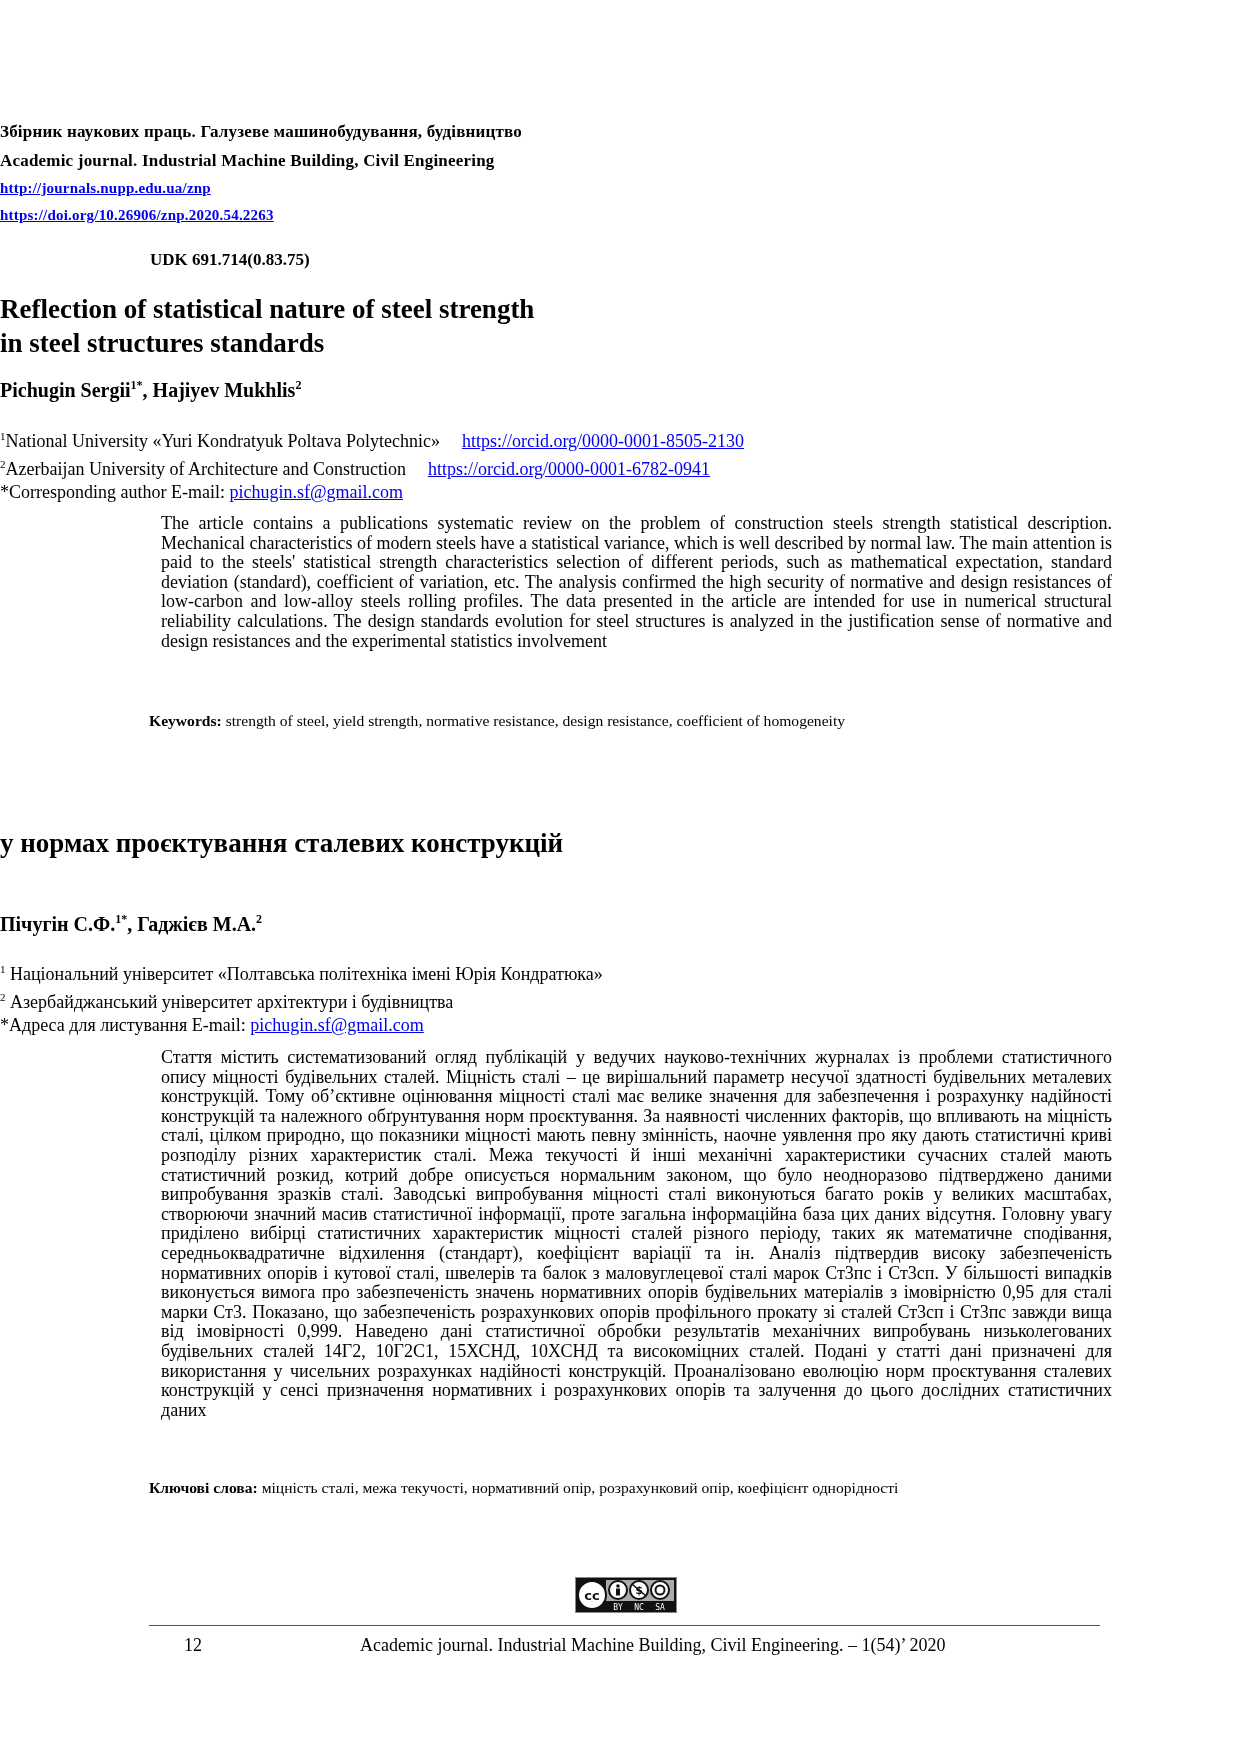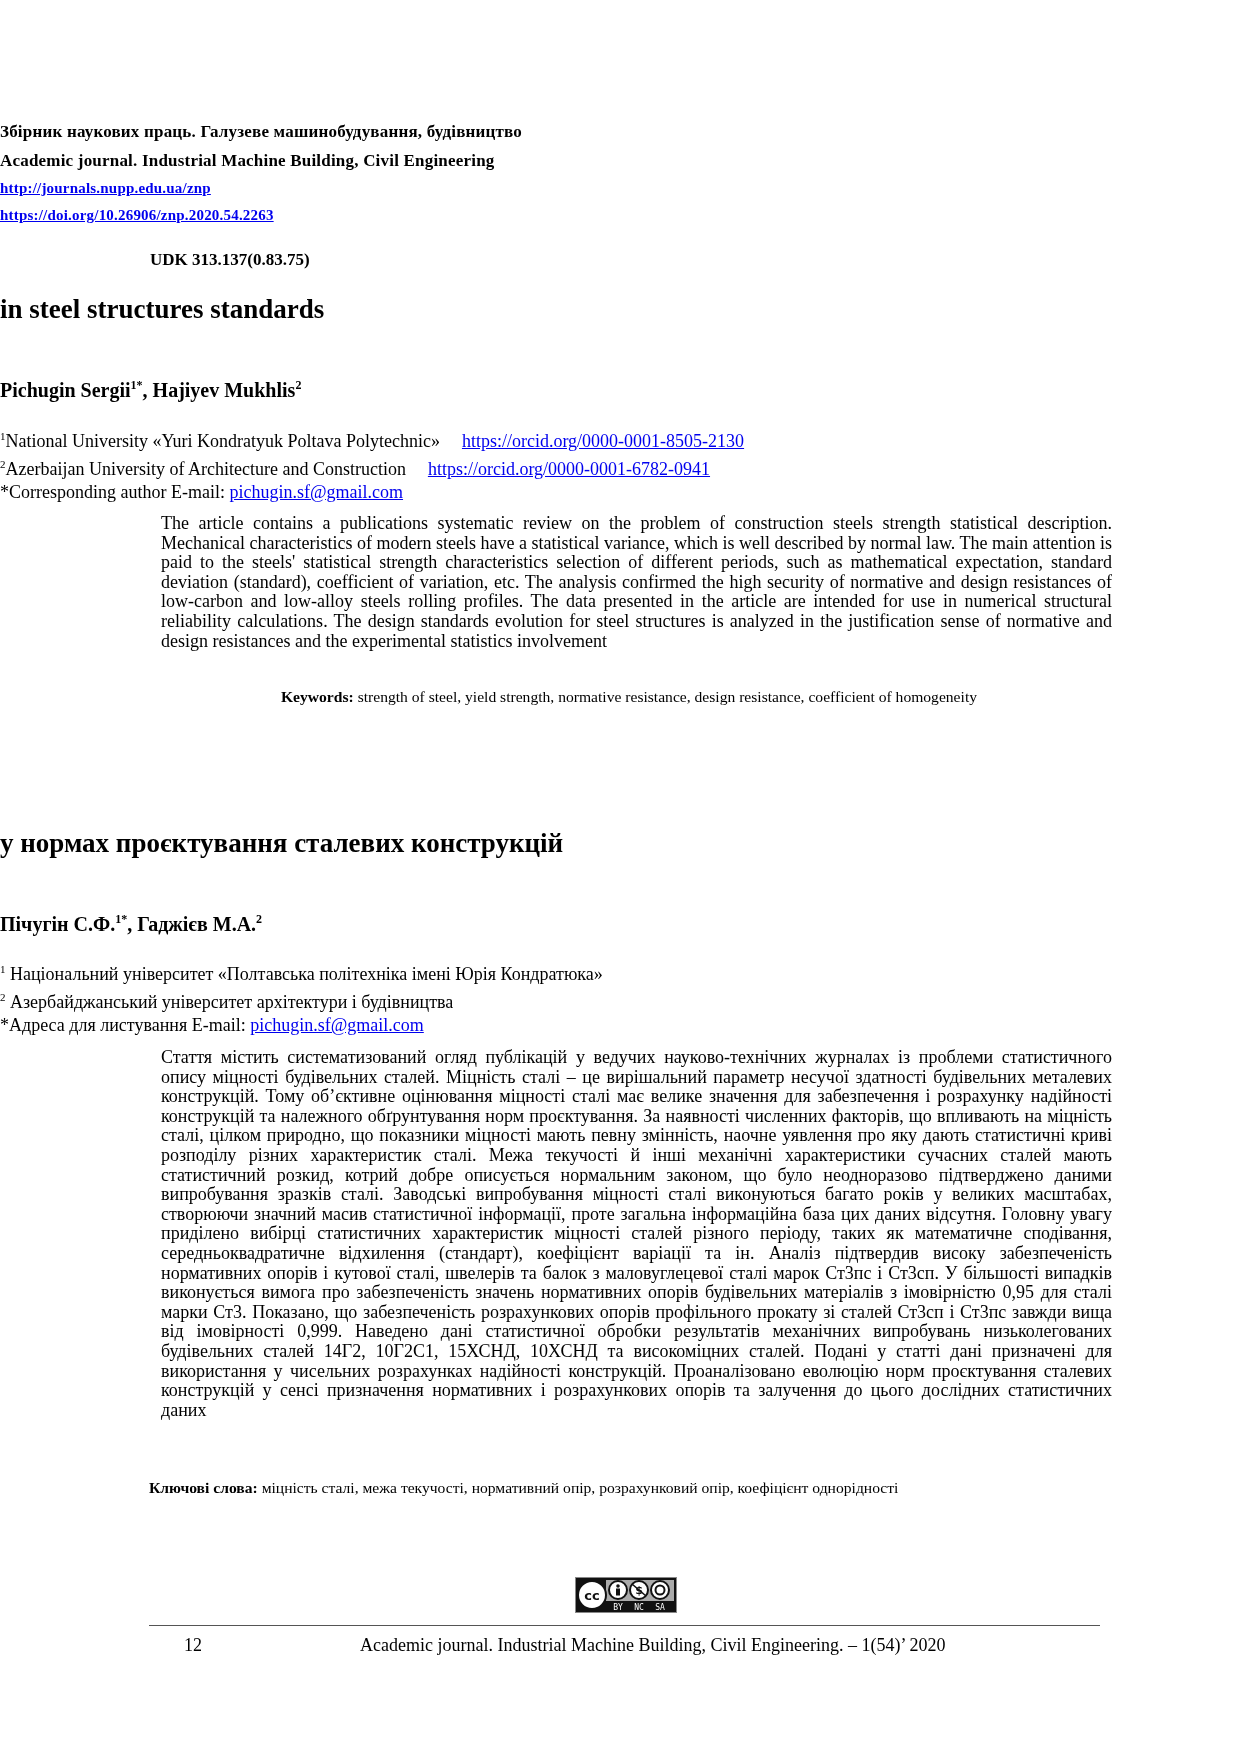--- a/index.html
+++ b/index.html
@@ -30,23 +30,24 @@
 
 <div class="abs center hdr" style="top:122px;">Збірник наукових праць. Галузеве машинобудування, будівництво</div>
 <div class="abs center hdr" style="top:151px;">Academic journal. Industrial Machine Building, Civil Engineering</div>
 <div class="abs center hdr" style="top:180px; font-size:15px;">
   <a class="link">http://journals.nupp.edu.ua/znp</a>
 </div>
 <div class="abs center hdr" style="top:207px; font-size:15px;">
   <a class="link">https://doi.org/10.26906/znp.2020.54.2263</a>
 </div>
 
-<div class="abs udk">UDK 313.137(0.83.75)</div>
+<div class="abs udk">UDK 691.714(0.83.75)</div>
 
 <div class="abs center title" style="top:292px;">
+  <div>Reflection of statistical nature of steel strength</div>
   <div>in steel structures standards</div>
 </div>
 
 <div class="abs center authors" style="top:378px;">
   <span>Pichugin Sergii</span><sup>1*</sup><span>, </span><span>Hajiyev Mukhlis</span><sup>2</sup>
 </div>
 
 <div class="abs center aff" style="top:425px;">
   <div>
     <sup>1</sup><span>National University «Yuri Kondratyuk Poltava Polytechnic»</span><span class="gap"></span><a class="link">https://orcid.org/0000-0001-8505-2130</a>
@@ -54,21 +55,21 @@
   <div>
     <sup>2</sup><span>Azerbaijan University of Architecture and Construction</span><span class="gap"></span><a class="link">https://orcid.org/0000-0001-6782-0941</a>
   </div>
   <div>
     <span>*Corresponding author E-mail: </span><a class="link">pichugin.sf@gmail.com</a>
   </div>
 </div>
 
 <div class="abs abstract" style="top:514px;">The article contains a publications systematic review on the problem of construction steels strength statistical description. Mechanical characteristics of modern steels have a statistical variance, which is well described by normal law. The main attention is paid to the steels' statistical strength characteristics selection of different periods, such as mathematical expectation, standard deviation (standard), coefficient of variation, etc. The analysis confirmed the high security of normative and design resistances of low-carbon and low-alloy steels rolling profiles. The data presented in the article are intended for use in numerical structural reliability calculations. The design standards evolution for steel structures is analyzed in the justification sense of normative and design resistances and the experimental statistics involvement</div>
 
-<div class="abs kw" style="top:688px;text-align:center;">
+<div class="abs kw" style="top:712px;">
   <b>Keywords:</b><span> strength of steel, yield strength, normative resistance, design resistance, coefficient of homogeneity</span>
 </div>
 
 <div class="abs center title" style="top:826px;">
   <div>у нормах проєктування сталевих конструкцій</div>
 </div>
 
 <div class="abs center authors" style="top:912px;">
   <span>Пічугін С.Ф.</span><sup>1*</sup><span>, </span><span>Гаджієв М.А.</span><sup>2</sup>
 </div>

